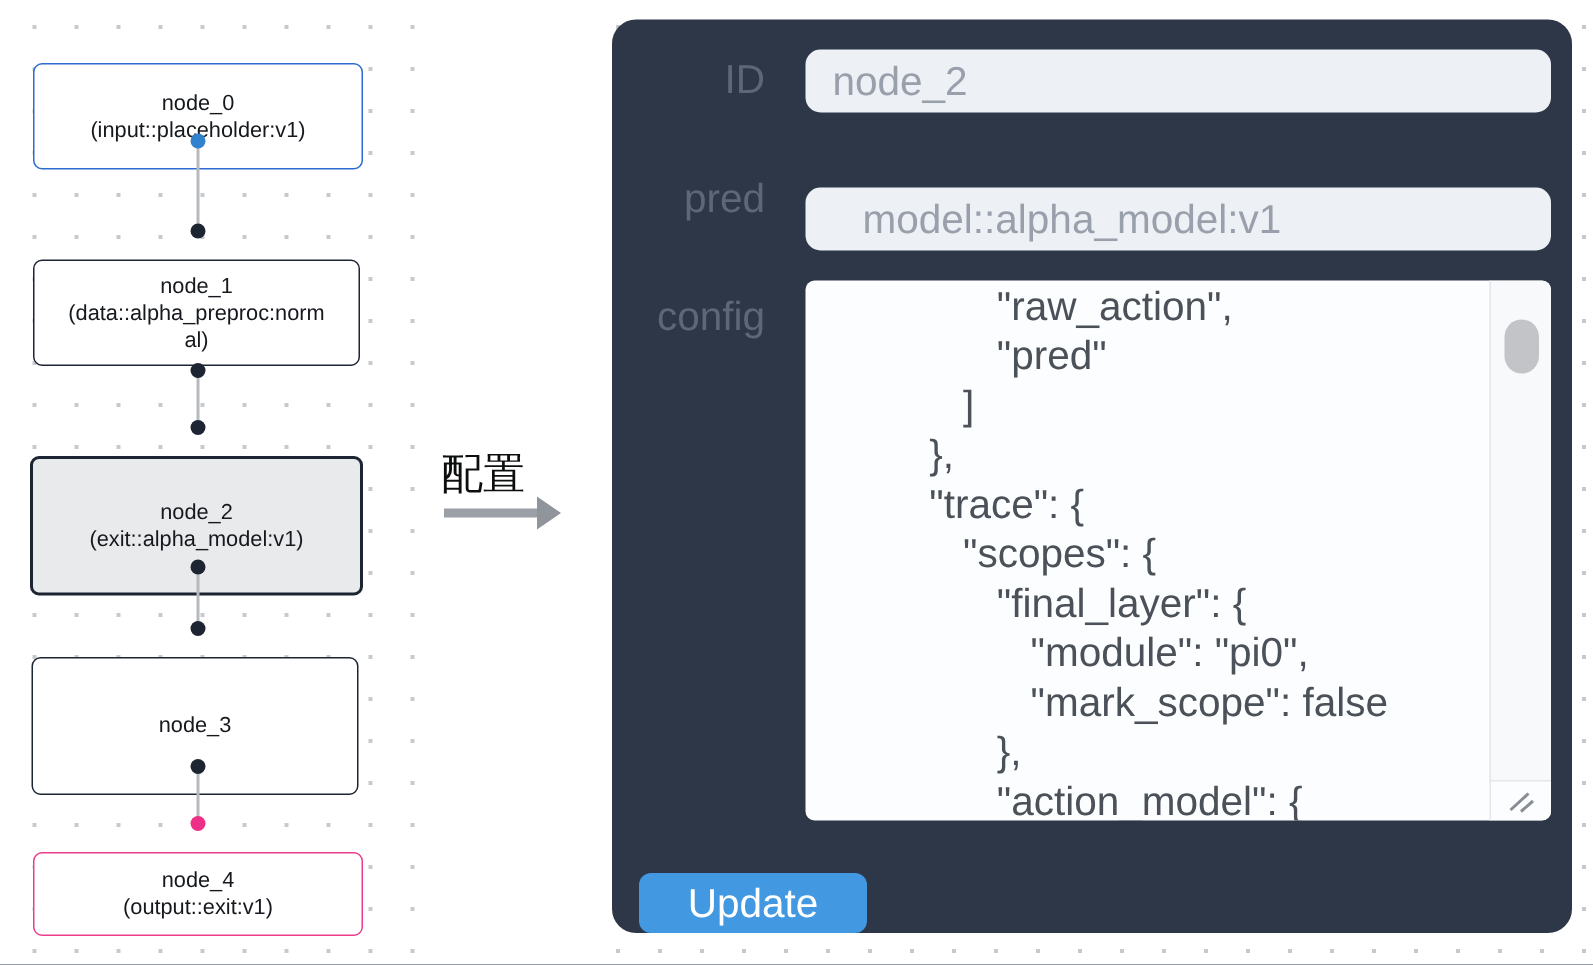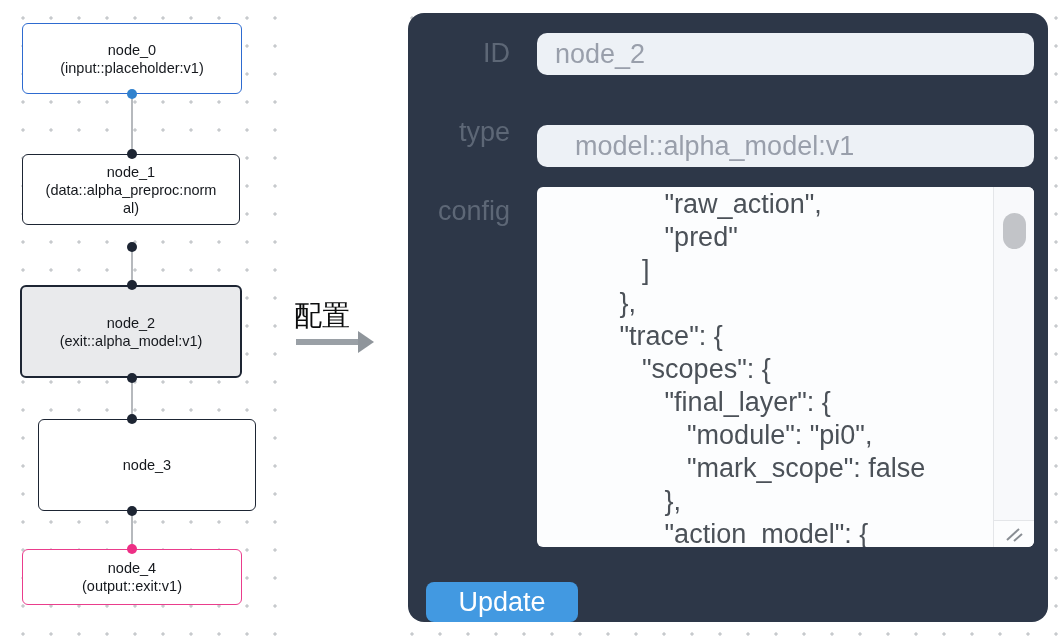--- a/index.html
+++ b/index.html
@@ -13,26 +13,26 @@
   }
   .canvas-left{position:absolute;left:0;top:0;width:282px;height:643px;background-position:9px 4px;}
   .canvas-right{position:absolute;left:394px;top:0;width:668px;height:643px;background-position:4px 4px;text-decoration:underline;}
 
   
   .node{
     position:absolute;box-sizing:border-box;background:#ffffff;
     border:1.5px solid #1d2533;border-radius:6px;
     display:flex;flex-direction:column;align-items:center;justify-content:center;
     text-align:center;font-size:14.5px;line-height:18px;color:#15181d;
-    word-break:break-all;padding:0 21px;
+    word-break:break-all;padding:0 21px;margin-top:19px;
   }
   .node-0{left:22px;top:23px;width:220px;height:71px;border-color:#2e6bd0;}
   .node-1{left:22px;top:154px;width:218px;height:71px;}
   .node-2{left:20px;top:285px;width:222px;height:93px;border-width:2.5px;background:#e9eaec;}
-  .node-3{left:38px;top:419px;width:218px;height:92px;}
+  .node-3{left:21px;top:419px;width:218px;height:92px;}
   .node-4{left:22px;top:549px;width:220px;height:56px;border-color:#ea3d8c;}
   .node-title,.node-sub{display:block;}
 
   .edge{position:absolute;left:131px;width:2px;background:#b6b9bd;}
   .edge-1{top:94px;height:60px;}
   .edge-2{top:247px;height:38px;}
   .edge-3{top:378px;height:41px;}
   .edge-4{top:511px;height:38px;}
 
   .port{position:absolute;left:132px;width:10px;height:10px;border-radius:50%;
@@ -121,21 +121,21 @@
 <div class="transition-label">配置</div>
 <div class="arrow-shaft"></div>
 <div class="arrow-head"></div>
 
 <div class="canvas-right dotgrid">
   <div class="panel">
 
     <div class="field-label label-id">ID</div>
     <div class="text-input input-id">node_2</div>
 
-    <div class="field-label label-type">type</div>
+    <div class="field-label label-type">pred</div>
     <div class="text-input input-type">model::alpha_model:v1</div>
 
     <div class="field-label label-config">config</div>
     <div class="config-box">
       <div class="config-text">                 "raw_action",
                  "pred"
               ]
            },
            "trace": {
               "scopes": {

